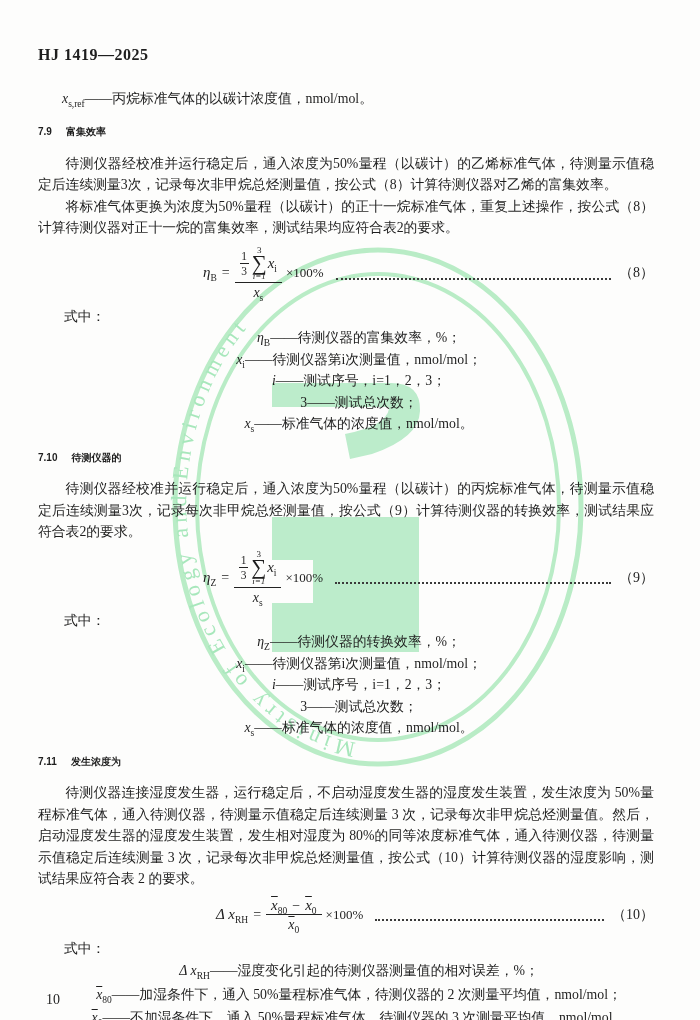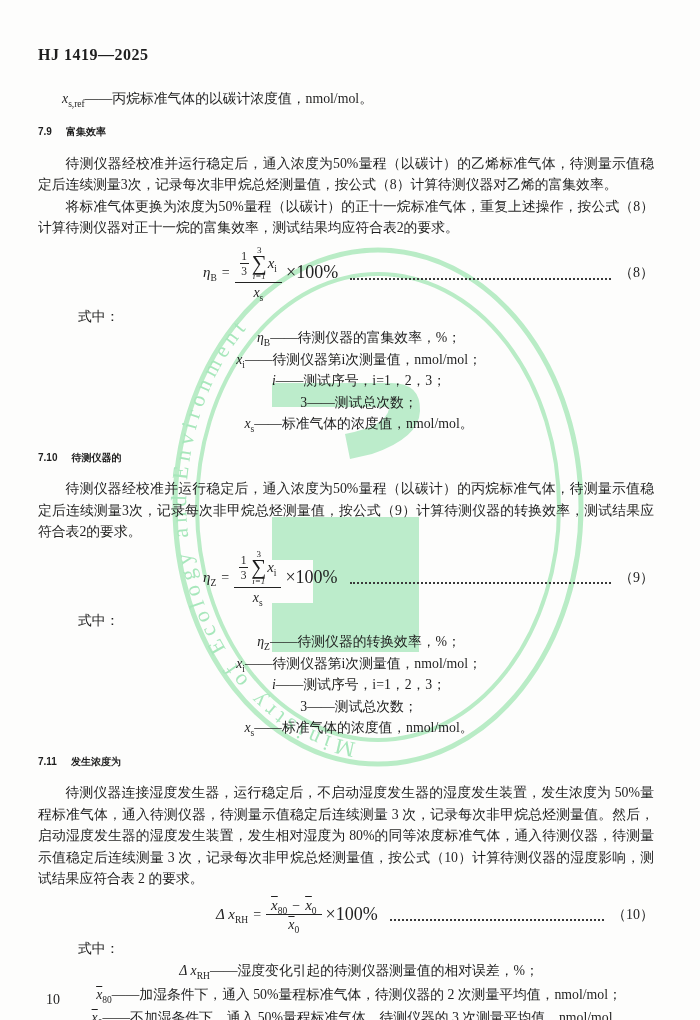--- a/index.html
+++ b/index.html
@@ -18,21 +18,21 @@
   }
   .doc-header{font-weight:bold;font-size:16px;letter-spacing:.5px;margin-bottom:22px;}
   .sym-intro{margin-left:24px;margin-bottom:12px;}
   .heading{
     font-family:"Liberation Sans","DejaVu Sans",sans-serif;
     font-weight:bold;font-size:10px;
     margin:12px 0 10px 0;
   }
   .heading .h-num{margin-right:14px;}
   .para{text-align:justify;text-indent:2em;margin:0;}
-  .where{margin-left:40px;}
+  .where{margin-left:26px;}
   .def-line{margin-left:26px;text-align:center;}
   .def-line.tall{line-height:23.5px;}
   i.v{font-style:italic;font-family:"Liberation Serif","DejaVu Serif",serif;}
   .roman i.v{font-style:normal;}
   sub{font-size:9.5px;line-height:0;}
   .ol{text-decoration:overline;}
   
   .eq-row{display:flex;align-items:center;margin:7px 0 5px 0;}
   .eq-sp1{width:165px;flex:0 0 auto;}
   .eq-sp2{width:178px;flex:0 0 auto;}
@@ -42,21 +42,21 @@
   .bigfrac .num{
     display:inline-flex;align-items:center;justify-content:center;
     border-bottom:1.2px solid #222;padding:0 5px 1px 5px;line-height:1.1;
   }
   .bigfrac .den{padding-top:2px;font-size:14px;line-height:1.1;}
   .smallfrac{display:inline-flex;flex-direction:column;align-items:center;font-size:11.5px;line-height:1.05;margin-right:3px;font-style:normal;}
   .sf-bar{width:9px;height:1px;background:#222;margin:1px 0;}
   .sum{display:inline-flex;flex-direction:column;align-items:center;line-height:1;font-size:9px;margin-right:1px;}
   .sum .sum-sym{font-size:21px;line-height:.85;font-style:normal;}
   .sum .sum-sub{font-style:italic;}
-  .tail{font-size:18px;margin-left:4px;font-style:normal;}
+  .tail{font-size:13px;margin-left:4px;font-style:normal;}
   .leader{flex:1 1 auto;border-bottom:2px dotted #3a3a3a;height:9px;margin:0 8px 0 12px;transform:translateY(1px);}
   .eq-num{font-size:14px;flex:0 0 auto;}
   .pgnum{position:absolute;left:46px;bottom:12px;font-size:14px;z-index:1;}
 </style>
 </head>
 <body>
 
 <div class="page">
 
   <svg class="wm" width="700" height="1020" viewBox="0 0 700 1020" aria-hidden="true">

